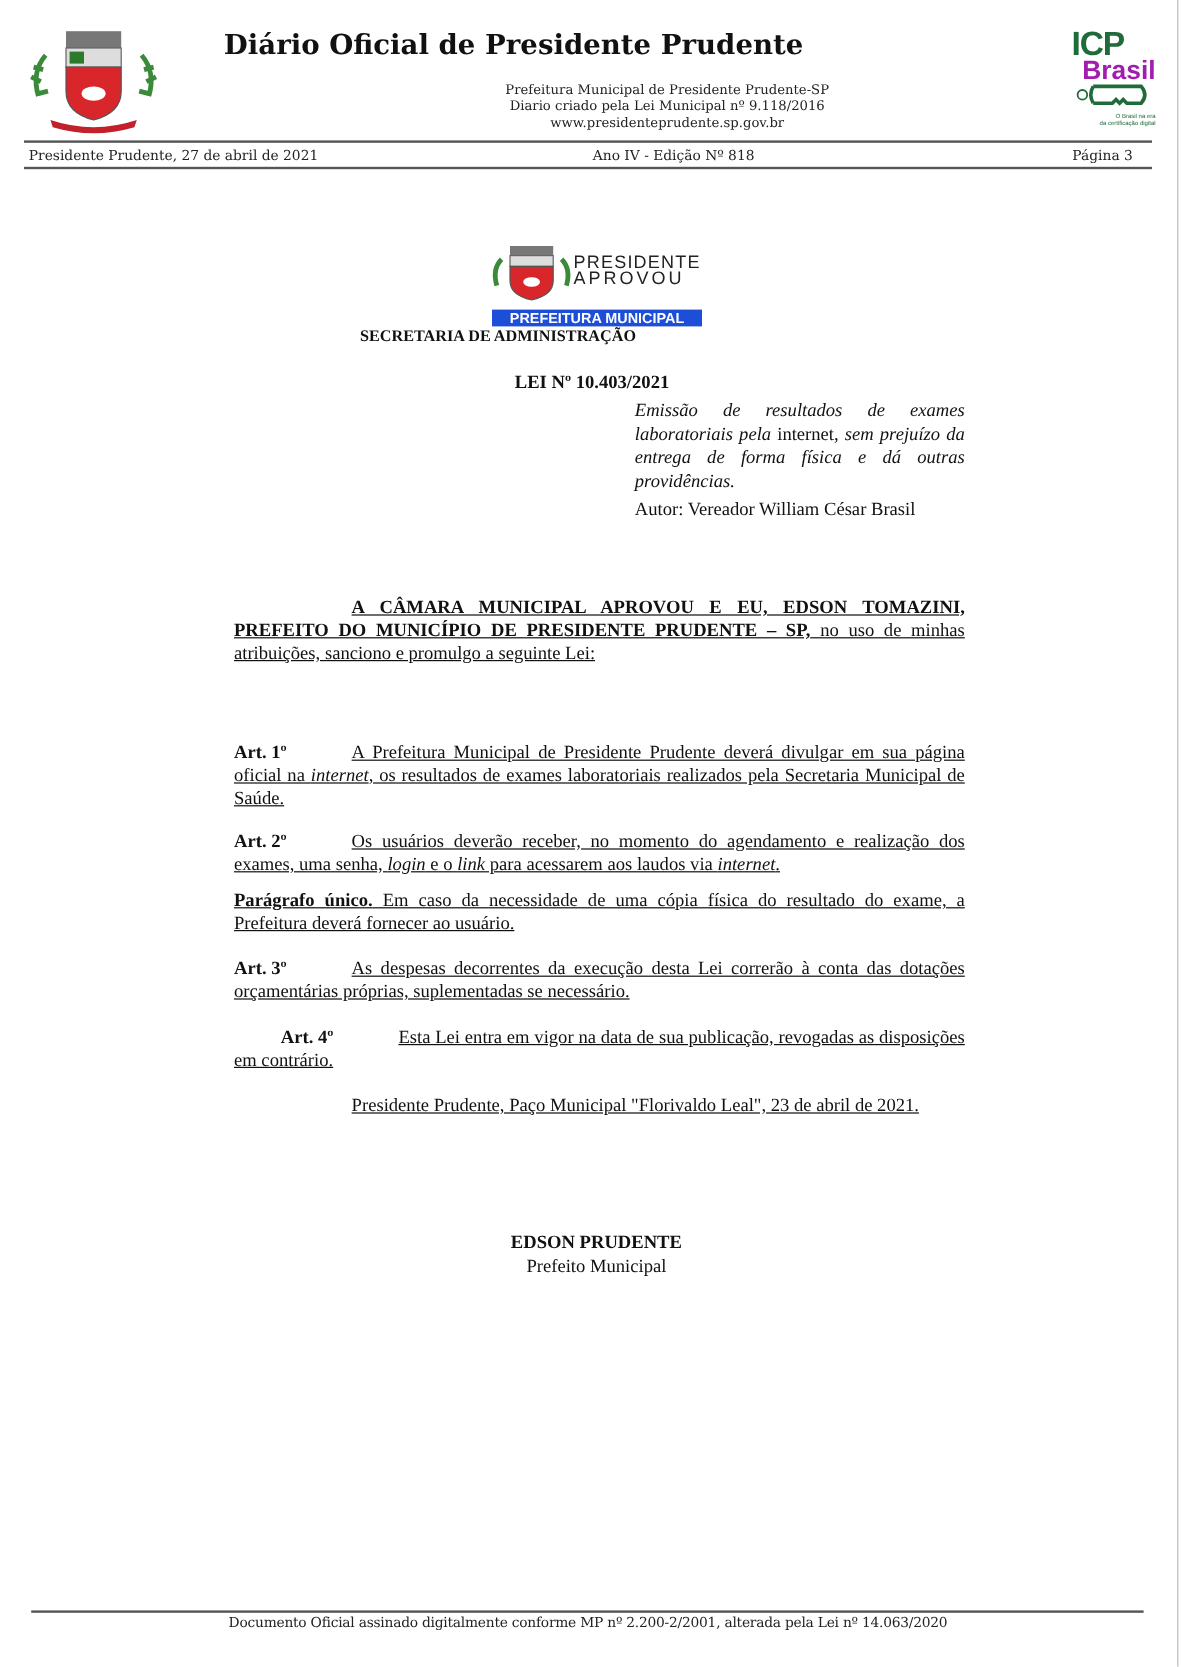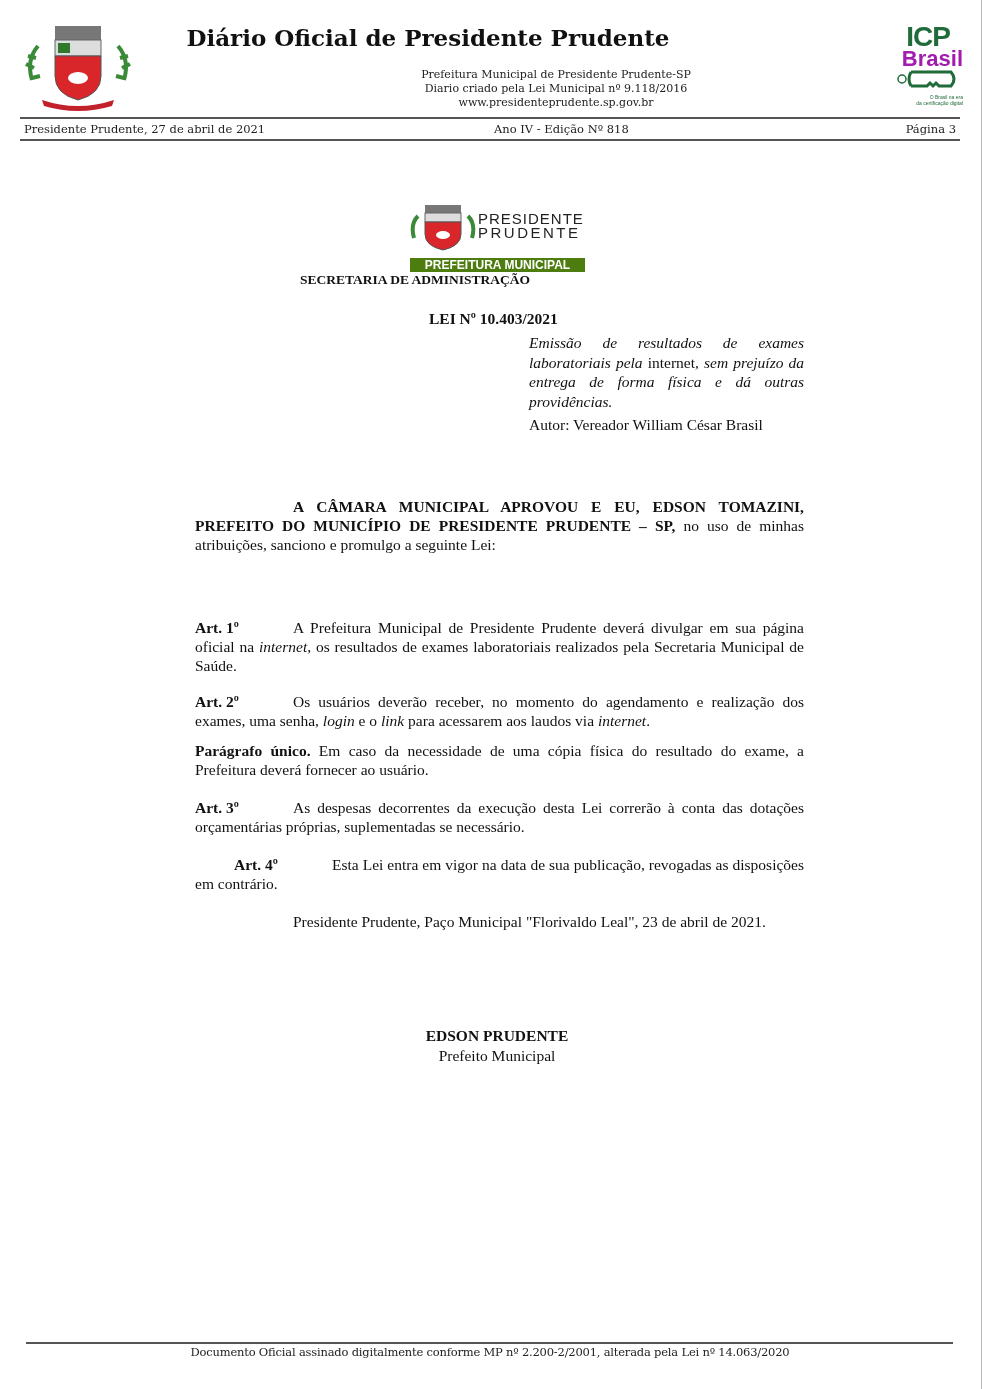--- a/index.html
+++ b/index.html
@@ -8,21 +8,21 @@
   .abs { position: absolute; }
   .coat { left: 22px; top: 20px; width: 112px; height: 92px; }
   .title { left: 0; width: 1112px; top: 24px; font-family: "DejaVu Serif", serif; font-weight: bold; font-size: 23px; text-align: center; left: -128px; color: #111; }
   .sub { width: 984px; left: 70px; text-align: center; font-size: 11px; color: #222; line-height: 14px; }
   .icp { left: 893px; top: 24px; width: 70px; height: 86px; }
   .rule { left: 20px; width: 940px; height: 2px; background: #555; }
   .hdrline { top: 122px; left: 24px; width: 932px; font-size: 11.5px; color: #222; }
   .hdrline span { position: absolute; top: 0; }
   .doc { font-family: "Liberation Serif", serif; font-size: 15.5px; color: #111; }
   .just { text-align: justify; text-align-last: left; }
-  .para { left: 195px; width: 609px; line-height: 19px; }
+  .para { left: 195px; width: 609px; line-height: 19px; text-decoration: underline; }
   b { font-weight: bold; }
   .tab { display: inline-block; width: 98px; }
 </style>
 </head>
 <body>
 
 <div class="page-border"></div>
 
 <div class="abs coat">
   <svg width="112" height="92" viewBox="0 0 112 92">
@@ -36,53 +36,53 @@
     <path d="M20 80 Q56 92 92 80 L90 86 Q56 96 22 86 Z" fill="#c2202a"></path>
   </svg>
 </div>
 
 <div class="abs title">Diário Oficial de Presidente Prudente</div>
 <div class="abs sub" style="top:68px; left:72px; width:968px;">Prefeitura Municipal de Presidente Prudente-SP</div>
 <div class="abs sub" style="top:82px; left:72px; width:968px;">Diario criado pela Lei Municipal nº 9.118/2016</div>
 <div class="abs sub" style="top:96px; left:72px; width:968px;">www.presidenteprudente.sp.gov.br</div>
 
 <div class="abs icp">
-  <div style="font-family:'Liberation Sans',sans-serif;font-weight:bold;font-size:28px;line-height:26px;color:#1f6b3a;text-align:center;letter-spacing:-1px;">ICP</div>
+  <div style="font-family:'Liberation Sans',sans-serif;font-weight:bold;font-size:28px;line-height:26px;color:#1f6b3a;letter-spacing:-1px;">ICP</div>
   <div style="font-family:'Liberation Sans',sans-serif;font-weight:bold;font-size:22px;line-height:18px;color:#a21caf;text-align:right;">Brasil</div>
   <svg width="70" height="22" viewBox="0 0 70 22">
     <circle cx="9" cy="11" r="4" fill="none" stroke="#1f6b3a" stroke-width="1.5"></circle>
     <path d="M18 4 Q14 11 18 18 M18 4 H58 Q64 11 58 18 H46 l-3 -3 l-3 3 l-3 -3 l-3 3 H18" fill="none" stroke="#1f6b3a" stroke-width="3"></path>
   </svg>
   <div style="font-family:'Liberation Sans',sans-serif;font-size:5px;color:#1f6b3a;text-align:right;line-height:6px;">O Brasil na era</div>
   <div style="font-family:'Liberation Sans',sans-serif;font-size:5px;color:#1f6b3a;text-align:right;line-height:6px;">da certificação digital</div>
 </div>
 
 <div class="abs rule" style="top:117px;"></div>
 <div class="abs hdrline">
   <span style="left:0;">Presidente Prudente, 27 de abril de 2021</span>
   <span style="left:470px;text-align:center;">Ano IV - Edição Nº 818</span>
-  <span style="right:0;">Página 3</span>
+  <span style="right:12px;">Página 3</span>
 </div>
 <div class="abs rule" style="top:139px;"></div>
 
 <div class="abs" style="left:408px; top:202px; width:70px; height:52px;">
   <svg width="70" height="52" viewBox="0 0 70 52">
     <path d="M6 36 Q2 22 10 14" stroke="#3a8a3a" stroke-width="4" fill="none"></path>
     <path d="M64 36 Q68 22 60 14" stroke="#3a8a3a" stroke-width="4" fill="none"></path>
     <rect x="17" y="3" width="36" height="8" fill="#777"></rect>
     <rect x="17" y="11" width="36" height="9" fill="#ddd" stroke="#666"></rect>
     <path d="M17 20 H53 V32 Q53 44 35 48 Q17 44 17 32 Z" fill="#d9262b" stroke="#555"></path>
     <ellipse cx="35" cy="33" rx="7" ry="4" fill="#fff"></ellipse>
   </svg>
 </div>
 <div class="abs" style="left:478px; top:212px; font-family:'Liberation Sans',sans-serif; font-size:15px; line-height:14px; color:#222; letter-spacing:1px;">
   <div>PRESIDENTE</div>
-  <div style="letter-spacing:2.5px;">PRUDENTE</div>
+  <div style="letter-spacing:2.5px;">APROVOU</div>
 </div>
-<div class="abs" style="left:410px; top:258px; width:175px; height:14px; background:#4d7c0f; color:#fff; font-family:'Liberation Sans',sans-serif; font-weight:bold; font-size:12px; line-height:14px; text-align:center;">PREFEITURA MUNICIPAL</div>
+<div class="abs" style="left:410px; top:258px; width:175px; height:14px; background:#1d4ed8; color:#fff; font-family:'Liberation Sans',sans-serif; font-weight:bold; font-size:12px; line-height:14px; text-align:center;">PREFEITURA MUNICIPAL</div>
 <div class="abs doc" style="left:300px; width:394px; top:272px; text-align:left; font-weight:bold; font-size:13.5px;">SECRETARIA DE ADMINISTRAÇÃO</div>
 
 <div class="abs doc" style="left:429px; top:310px; font-weight:bold;">LEI Nº 10.403/2021</div>
 <div class="abs doc just" style="left:529px; top:333px; width:275px; line-height:19.5px; font-style:italic;">
   <span>Emissão de resultados de exames laboratoriais pela </span><span style="font-style:normal;">internet</span><span>, sem prejuízo da entrega de forma física e dá outras providências.</span>
 </div>
 <div class="abs doc" style="left:529px; top:416px;">Autor: Vereador William César Brasil</div>
 
 <div class="abs doc para just" style="top:497px;">
   <span class="tab"></span><b>A CÂMARA MUNICIPAL APROVOU E EU, EDSON TOMAZINI, PREFEITO DO MUNICÍPIO DE PRESIDENTE PRUDENTE – SP,</b><span> no uso de minhas atribuições, sanciono e promulgo a seguinte Lei:</span>

